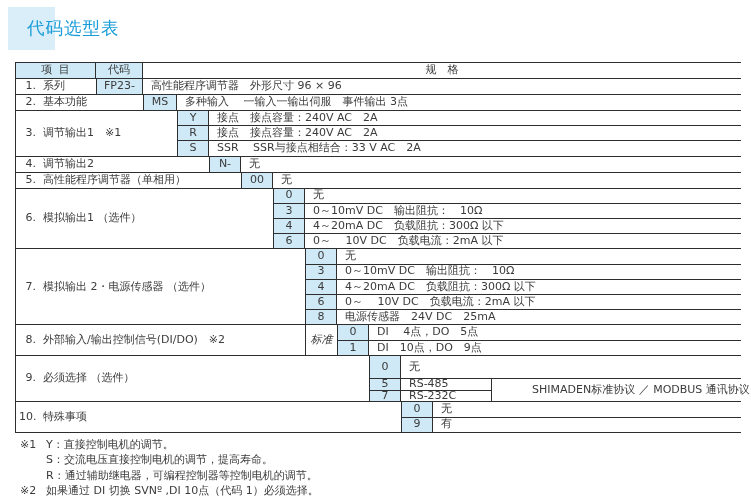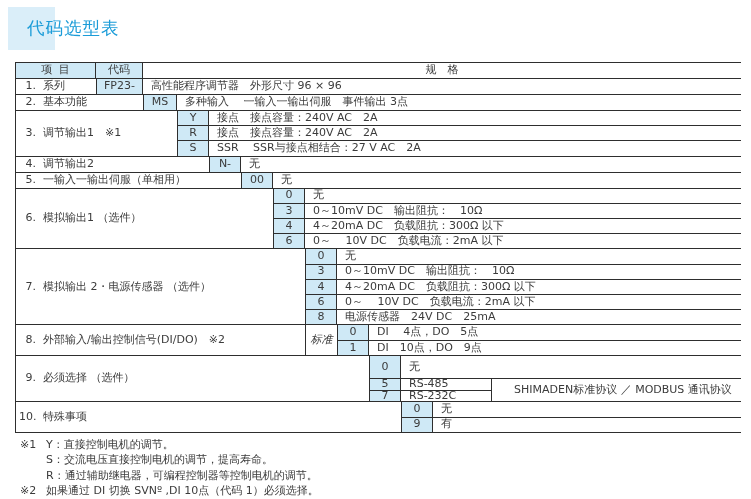--- a/index.html
+++ b/index.html
@@ -32,21 +32,21 @@
   .subcol{flex:1;display:flex;flex-direction:column;min-width:0;}
   .subrow{flex:1;display:flex;align-items:stretch;min-height:0;}
   .subrow + .subrow{border-top:1px solid var(--bc);}
   .hcell{display:flex;align-items:center;justify-content:center;font-family:Liberation Mono, monospace;}
   .hblue{background:var(--blue);border-right:1px solid var(--bc);}
   .stdcell{flex:none;width:32px;border-left:1px solid var(--bc);
     display:flex;align-items:center;justify-content:center;font-style:italic;}
   .commwrap{flex:1;display:flex;align-items:stretch;border-top:1px solid var(--bc);min-height:0;}
   .commleft{flex:none;width:122px;display:flex;flex-direction:column;}
   .merged{flex:1;border-left:1px solid var(--bc);display:flex;align-items:center;
-    padding-left:22px;white-space:pre;}
+    padding-left:40px;white-space:pre;}
 
   
   .notes{position:absolute;left:20px;top:437px;font-size:11px;line-height:15.3px;}
   .note{display:flex;white-space:pre;}
   .note .mark{flex:none;width:26px;}
 </style>
 </head>
 <body>
 
 <div id="page">
@@ -89,38 +89,38 @@
         <div class="subrow">
           <div class="code">Y</div>
           <div class="spec">接点　接点容量：240V AC　2A</div>
         </div>
         <div class="subrow">
           <div class="code">R</div>
           <div class="spec">接点　接点容量：240V AC　2A</div>
         </div>
         <div class="subrow">
           <div class="code">S</div>
-          <div class="spec">SSR　 SSR与接点相结合：27 V AC　2A</div>
+          <div class="spec">SSR　 SSR与接点相结合：33 V AC　2A</div>
         </div>
       </div>
     </div>
 
     <div class="band" style="flex:1">
       <div class="lbl" style="width:193px">
         <span class="num">4.</span>
         <span>调节输出2</span>
       </div>
       <div class="code">N-</div>
       <div class="spec">无</div>
     </div>
 
     <div class="band" style="flex:1">
       <div class="lbl" style="width:225px">
         <span class="num">5.</span>
-        <span>一输入一输出伺服（单相用）</span>
+        <span>高性能程序调节器（单相用）</span>
       </div>
       <div class="code">00</div>
       <div class="spec">无</div>
     </div>
 
     <div class="band" style="flex:4">
       <div class="lbl" style="width:257px">
         <span class="num">6.</span>
         <span>模拟输出1 （选件）</span>
       </div>

